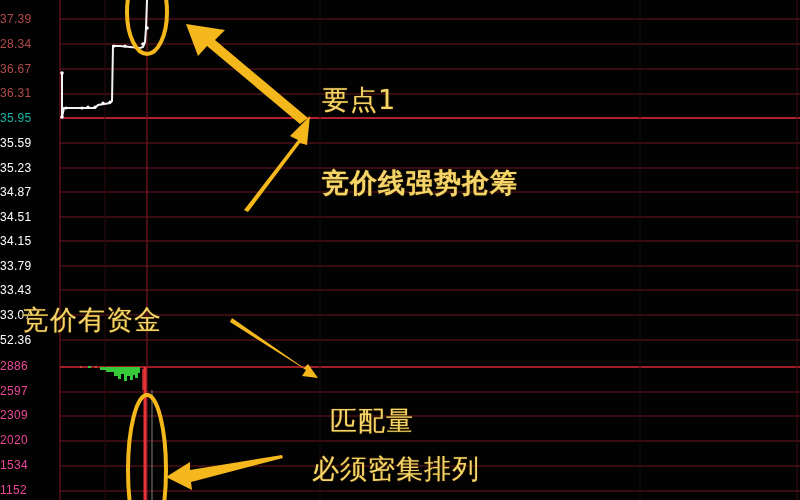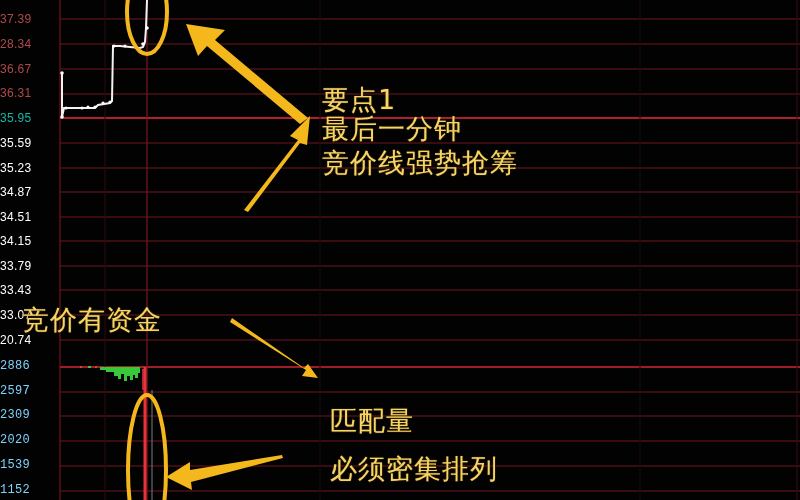--- a/index.html
+++ b/index.html
@@ -3,21 +3,21 @@
   <meta charset="utf-8">
   <style>
     html, body { margin: 0; padding: 0; background: #000; }
     body { width: 800px; height: 500px; position: relative; overflow: hidden; font-family: "DejaVu Sans", sans-serif; }
     .stage { position: absolute; left: 0; top: 0; width: 800px; height: 500px; background: #030202; }
     svg { position: absolute; left: 0; top: 0; }
     .ylabel { position: absolute; left: 0; width: 56px; text-align: left; font-family: "Liberation Sans", sans-serif; font-size: 12px; line-height: 14px; letter-spacing: 0.3px; }
     .ylabel.up { color: #b24a4a; }
     .ylabel.flat { color: #14b8a6; }
     .ylabel.down { color: #ffffff; }
-    .ylabel.vol { color: #7dd3fc; font-family: Liberation Mono, monospace; }
+    .ylabel.vol { color: #ec4899; }
     .anno { position: absolute; color: #f5d46a; font-family: "DejaVu Sans", sans-serif; font-size: 27px; line-height: 34px; white-space: nowrap; text-shadow: 0 0 1px #6b4f00, 0 0 2px #3a2a00; letter-spacing: 1px; }
   </style>
 </head>
 <body>
 
 <div class="stage">
   <svg width="800" height="500" viewBox="0 0 800 500">
 
     <line x1="60" y1="0" x2="60" y2="500" stroke="#5a1018" stroke-width="1.5"></line>
 
@@ -120,33 +120,32 @@
     <div class="ylabel up" style="top:86px">36.31</div>
     <div class="ylabel flat" style="top:111px">35.95</div>
     <div class="ylabel down" style="top:136px">35.59</div>
     <div class="ylabel down" style="top:161px">35.23</div>
     <div class="ylabel down" style="top:185px">34.87</div>
     <div class="ylabel down" style="top:210px">34.51</div>
     <div class="ylabel down" style="top:234px">34.15</div>
     <div class="ylabel down" style="top:259px">33.79</div>
     <div class="ylabel down" style="top:283px">33.43</div>
     <div class="ylabel down" style="top:308px">33.07</div>
-    <div class="ylabel down" style="top:333px">20.74</div>
+    <div class="ylabel down" style="top:333px">52.36</div>
   </div>
 
   <div>
     <div class="ylabel vol" style="top:359px">2886</div>
     <div class="ylabel vol" style="top:384px">2597</div>
     <div class="ylabel vol" style="top:408px">2309</div>
     <div class="ylabel vol" style="top:433px">2020</div>
-    <div class="ylabel vol" style="top:458px">1539</div>
+    <div class="ylabel vol" style="top:458px">1534</div>
     <div class="ylabel vol" style="top:483px">1152</div>
   </div>
 
   <div class="anno" style="left:322px; top:44px;margin-top:39px;">要点1</div>
-  <div class="anno" style="left:322px; top:112px;">最后一分钟</div>
-  <div class="anno" style="left:322px; top:146px;">竞价线强势抢筹</div>
+  <div class="anno" style="left:322px; top:166px;font-weight:bold;">竞价线强势抢筹</div>
 
   <div class="anno" style="left:22px; top:303px;">竞价有资金</div>
 
   <div class="anno" style="left:330px; top:404px;text-align:right;">匹配量</div>
-  <div class="anno" style="left:330px; top:452px;text-align:center;">必须密集排列</div>
+  <div class="anno" style="left:312px; top:452px;text-align:center;">必须密集排列</div>
 </div>
 
 </body></html>

